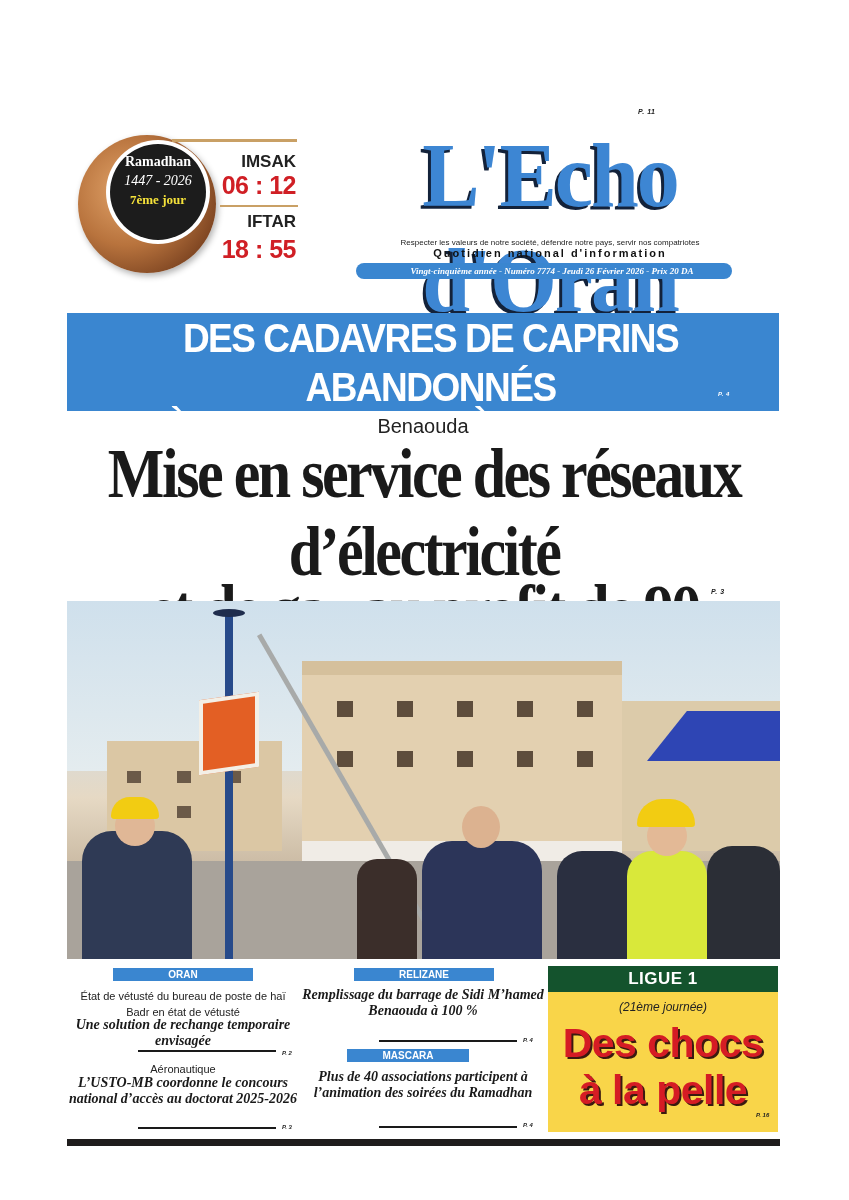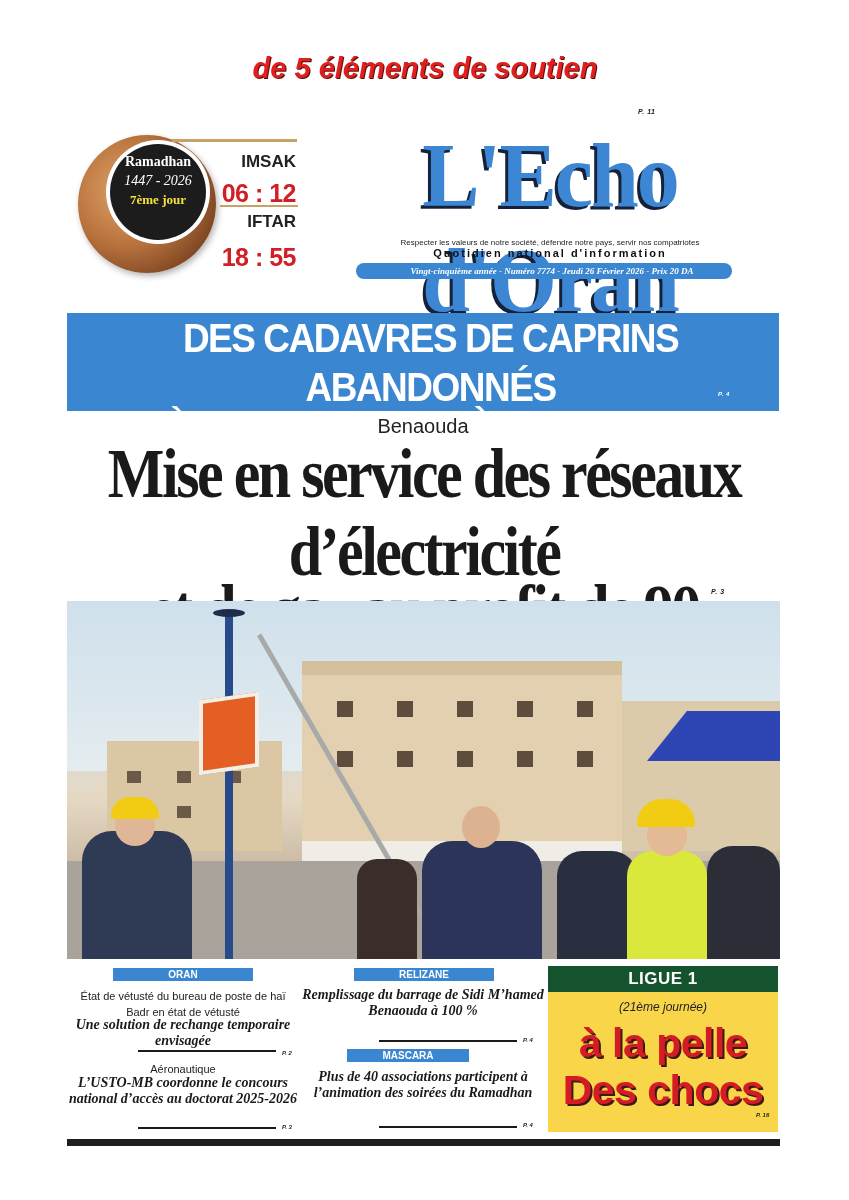--- a/index.html
+++ b/index.html
@@ -37,21 +37,21 @@
   }
   .moon-disc .l1 { font-size: 14px; font-weight: bold; line-height: 18px; }
   .moon-disc .l2 { font-size: 14px; font-style: italic; line-height: 20px; }
   .moon-disc .l3 { font-size: 13px; font-weight: bold; color: #f5e23a; line-height: 18px; text-align: center; }
 
   .gold-line { background: #c9a065; height: 3px; }
   .gl1 { left: 172px; top: 139px; width: 125px; }
   .gl2 { left: 220px; top: 205px; width: 78px; height: 2px; }
 
   .time-label { font-weight: bold; font-size: 17px; color: #222; text-align: right; width: 90px; }
-  .time-value { font-weight: bold; font-size: 25px; color: #d01f25; text-align: right; width: 100px; letter-spacing: -0.5px; margin-top: 8px; }
+  .time-value { font-weight: bold; font-size: 25px; color: #d01f25; text-align: right; width: 100px; letter-spacing: -0.5px; }
   .imsak-l { left: 206px; top: 152px; }
   .imsak-v { left: 196px; top: 171px; }
   .iftar-l { left: 206px; top: 212px; }
   .iftar-v { left: 196px; top: 235px; }
 
   
   .masthead-title {
     left: 360px; top: 128px; width: 380px; text-align: center;
     font-family: "Liberation Serif", serif; font-weight: bold;
     font-size: 86px; line-height: 100px; color: #3d86d3;
@@ -142,21 +142,20 @@
     text-shadow: 2px 2px 0 #3b1a10; letter-spacing: -0.5px;
   }
   .ligue-ref { left: 756px; top: 1112px; }
 
   .bottom-bar { left: 67px; top: 1139px; width: 713px; height: 7px; background: #1f1d1d; }
 </style>
 </head>
 <body>
 
 <div class="abs top-headline">
-  <div>de 5 éléments de soutien</div>
 </div>
 <div class="abs pageref top-ref">P. 11</div>
 
 <div class="abs moon"></div>
 <div class="abs moon-inner"></div>
 <div class="abs moon-disc">
   <div class="l1">Ramadhan</div>
   <div class="l2">1447 - 2026</div>
   <div class="l3">7ème jour</div>
 </div>
@@ -255,18 +254,18 @@
 
 <div class="abs tag-blue tag-mascara">MASCARA</div>
 <div class="abs it-head masc-h">Plus de 40 associations participent à l’animation des soirées du Ramadhan</div>
 <div class="abs rule masc-rule"></div>
 <div class="abs small-ref masc-ref">P. 4</div>
 
 <div class="abs ligue-box"></div>
 <div class="abs ligue-bar">LIGUE 1</div>
 <div class="abs ligue-sub">(21ème journée)</div>
 <div class="abs ligue-head">
+  <div>Des chocs</div>
   <div>à la pelle</div>
-  <div>Des chocs</div>
 </div>
 <div class="abs small-ref ligue-ref">P. 16</div>
 
 <div class="abs bottom-bar"></div>
 
 </body></html>

